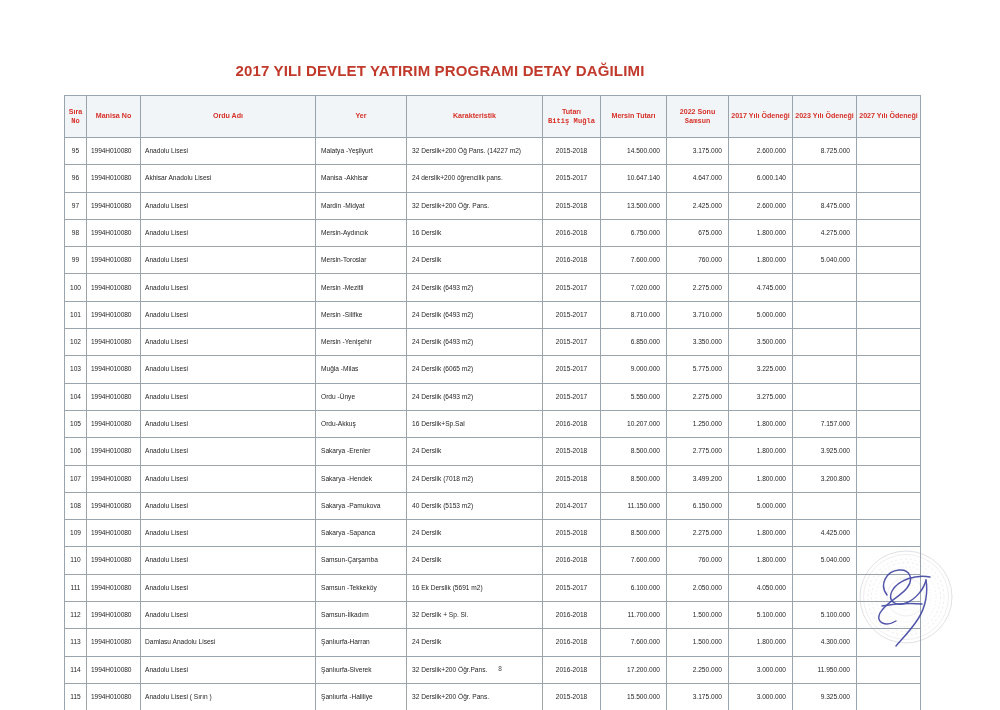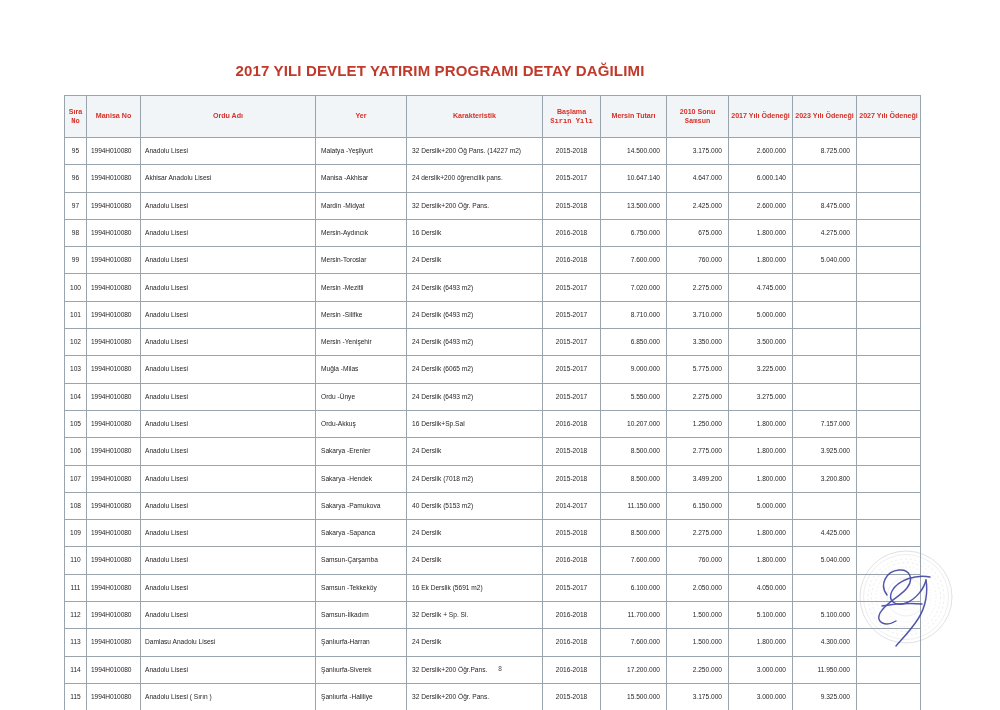--- a/index.html
+++ b/index.html
@@ -142,28 +142,28 @@
           <th>
             <span>Ordu Adı</span>
           </th>
           <th>
             <span>Yer</span>
           </th>
           <th>
             <span>Karakteristik</span>
           </th>
           <th>
-            <span>Başlama</span>
-            <span class="l2">Sırın Yılı</span>
+            <span>Tutarı</span>
+            <span class="l2">Bitiş Muğla</span>
           </th>
           <th>
             <span>Mersin Tutarı</span>
           </th>
           <th>
-            <span>2010 Sonu</span>
+            <span>2022 Sonu</span>
             <span class="l2">Samsun</span>
           </th>
           <th>
             <span>2017 Yılı Ödeneği</span>
           </th>
           <th>
             <span>2023 Yılı Ödeneği</span>
           </th>
           <th>
             <span>2027 Yılı Ödeneği</span>

